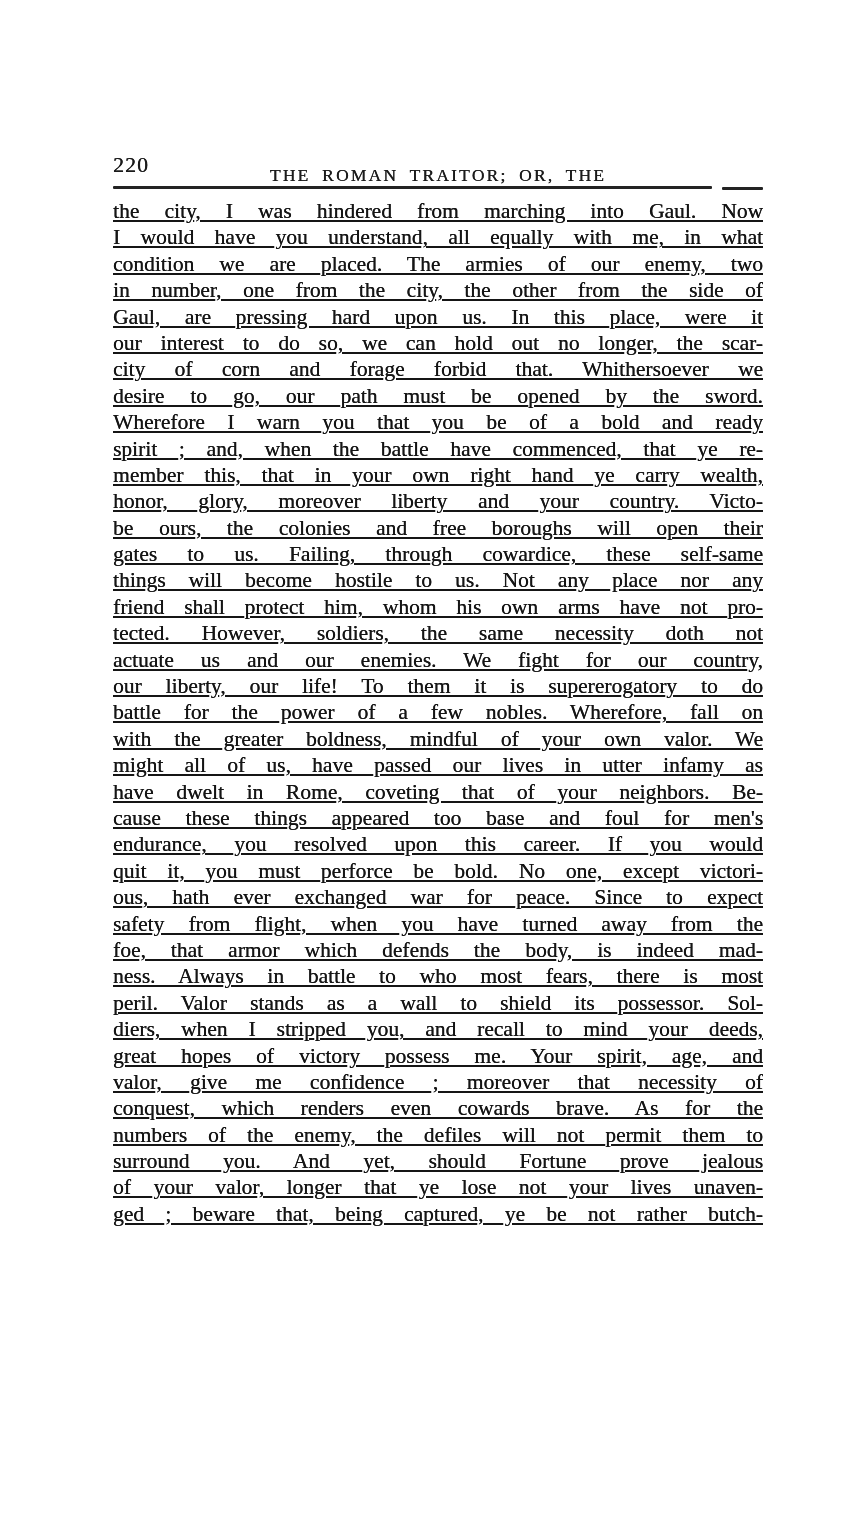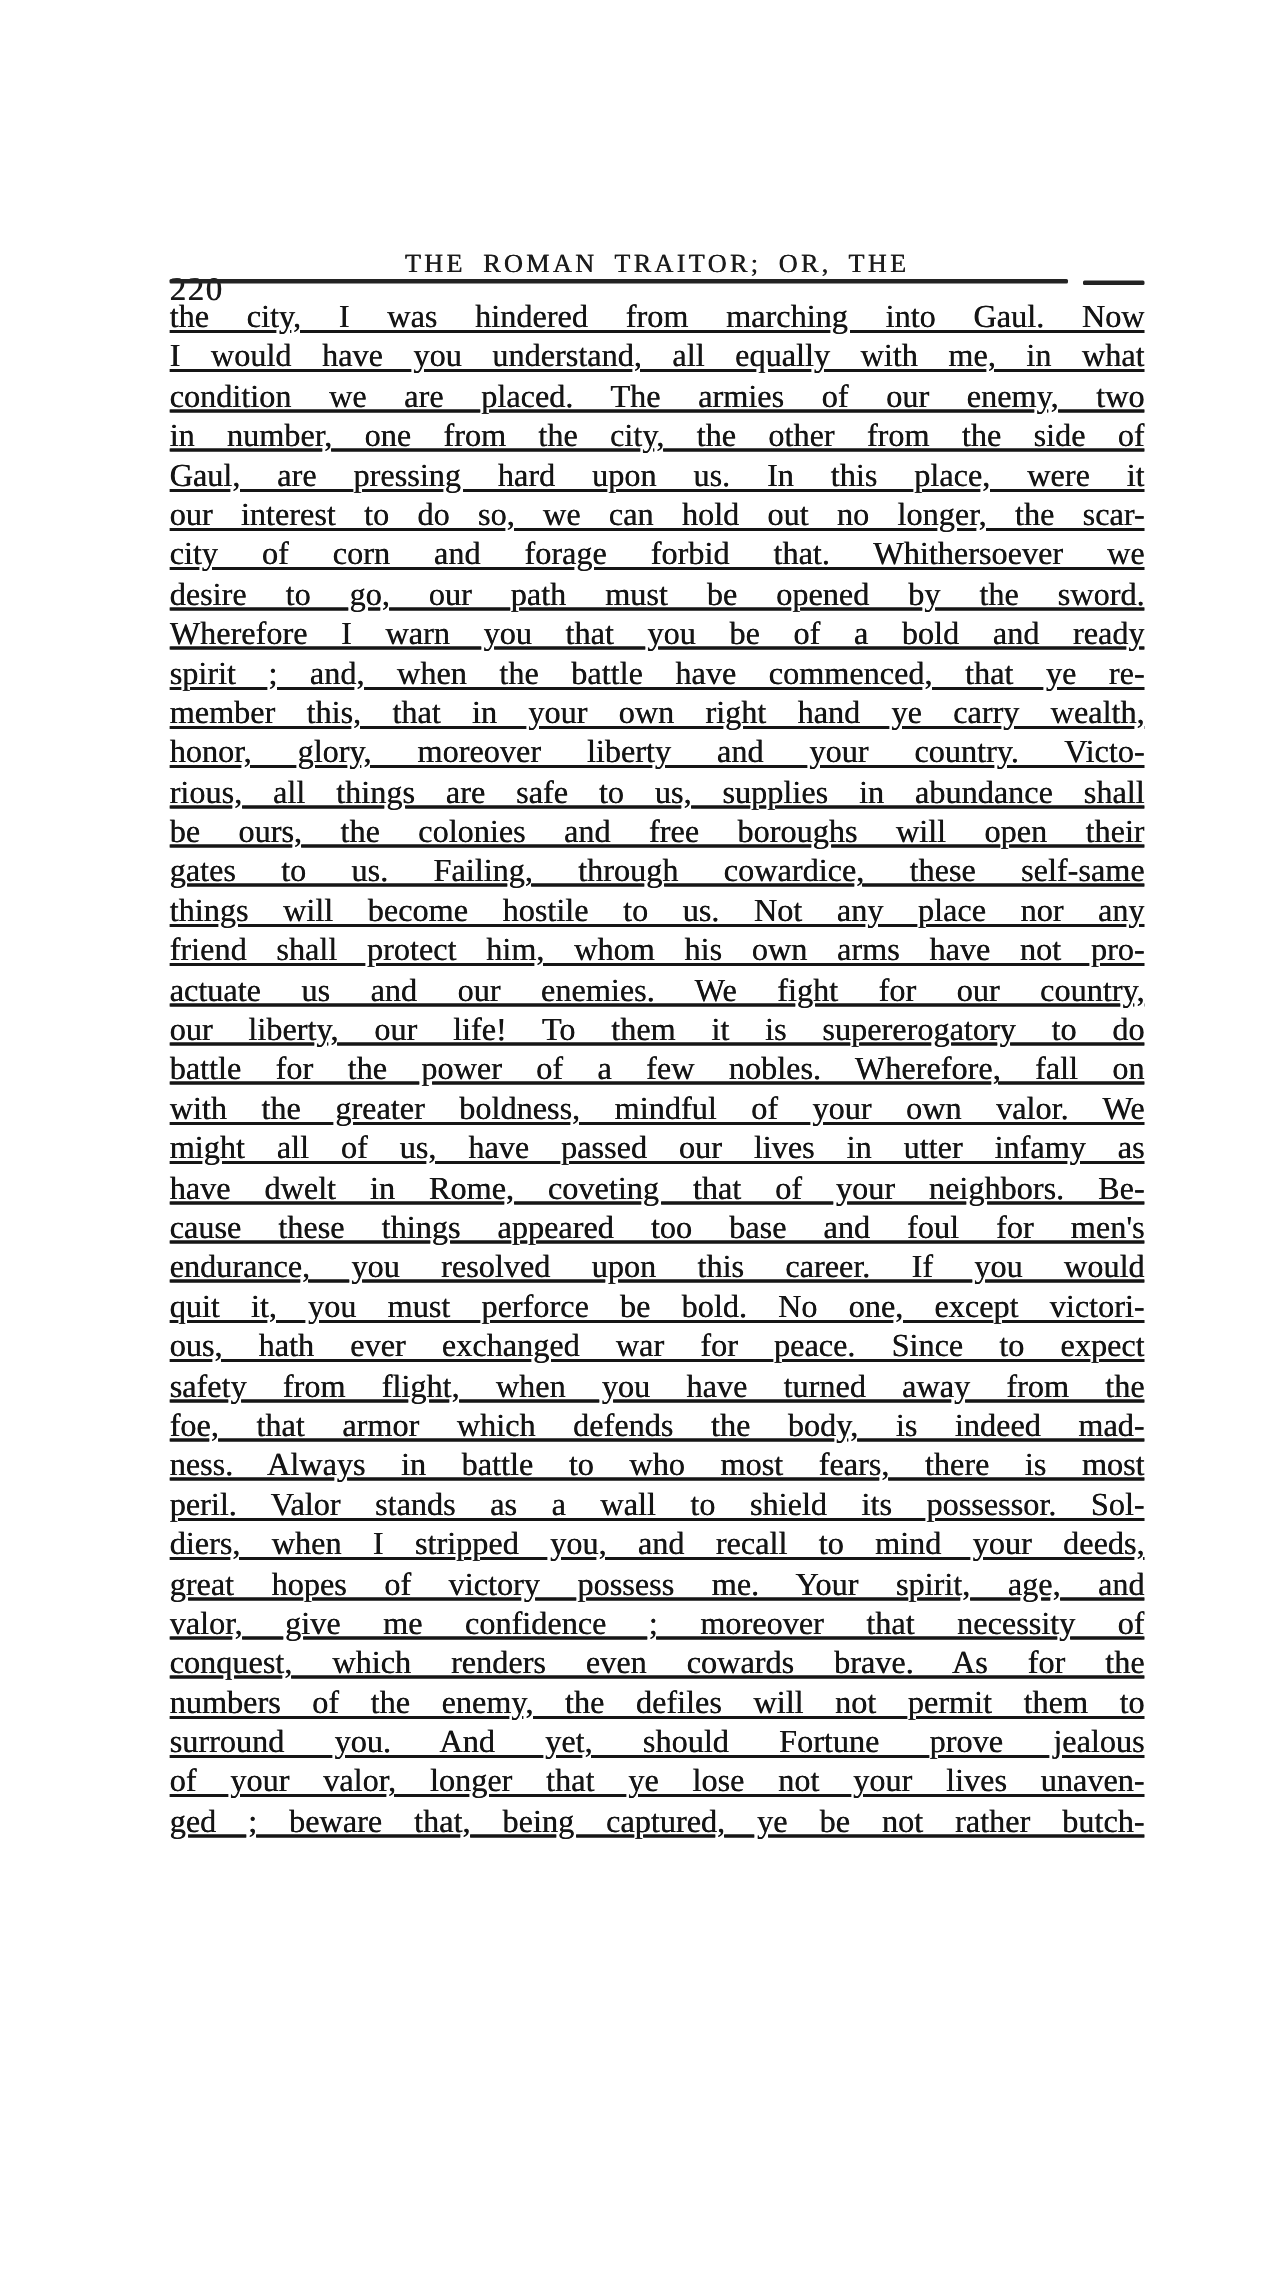--- a/index.html
+++ b/index.html
@@ -28,21 +28,20 @@
     height: 28px;
   }
   .page-number {
     position: absolute;
     left: 0;
     top: 0;
     font-size: 22px;
     letter-spacing: 1px;
     color: #1a1a1a;
     text-shadow: 0.3px 0 0 currentColor;
-    margin-top: 28px;
   }
   .running-title {
     position: absolute;
     left: 0;
     top: 13px;
     width: 100%;
     text-align: center;
     font-size: 17.5px;
     letter-spacing: 2.2px;
     word-spacing: 5px;
@@ -113,25 +112,25 @@
       <div class="text-line">condition we are placed. The armies of our enemy, two</div>
       <div class="text-line">in number, one from the city, the other from the side of</div>
       <div class="text-line">Gaul, are pressing hard upon us. In this place, were it</div>
       <div class="text-line">our interest to do so, we can hold out no longer, the scar-</div>
       <div class="text-line">city of corn and forage forbid that. Whithersoever we</div>
       <div class="text-line">desire to go, our path must be opened by the sword.</div>
       <div class="text-line">Wherefore I warn you that you be of a bold and ready</div>
       <div class="text-line">spirit ; and, when the battle have commenced, that ye re-</div>
       <div class="text-line">member this, that in your own right hand ye carry wealth,</div>
       <div class="text-line">honor, glory, moreover liberty and your country. Victo-</div>
-      <div class="text-line">rious, all things are safe to us, supplies in abundance shall</div>
       <div class="text-line">be ours, the colonies and free boroughs will open their</div>
       <div class="text-line">gates to us. Failing, through cowardice, these self-same</div>
       <div class="text-line">things will become hostile to us. Not any place nor any</div>
       <div class="text-line">friend shall protect him, whom his own arms have not pro-</div>
+      <div class="text-line">tected. However, soldiers, the same necessity doth not</div>
       <div class="text-line">actuate us and our enemies. We fight for our country,</div>
       <div class="text-line">our liberty, our life! To them it is supererogatory to do</div>
       <div class="text-line">battle for the power of a few nobles. Wherefore, fall on</div>
       <div class="text-line">with the greater boldness, mindful of your own valor. We</div>
       <div class="text-line">might all of us, have passed our lives in utter infamy as</div>
       <div class="text-line">have dwelt in Rome, coveting that of your neighbors. Be-</div>
       <div class="text-line">cause these things appeared too base and foul for men's</div>
       <div class="text-line">endurance, you resolved upon this career. If you would</div>
       <div class="text-line">quit it, you must perforce be bold. No one, except victori-</div>
       <div class="text-line">ous, hath ever exchanged war for peace. Since to expect</div>

